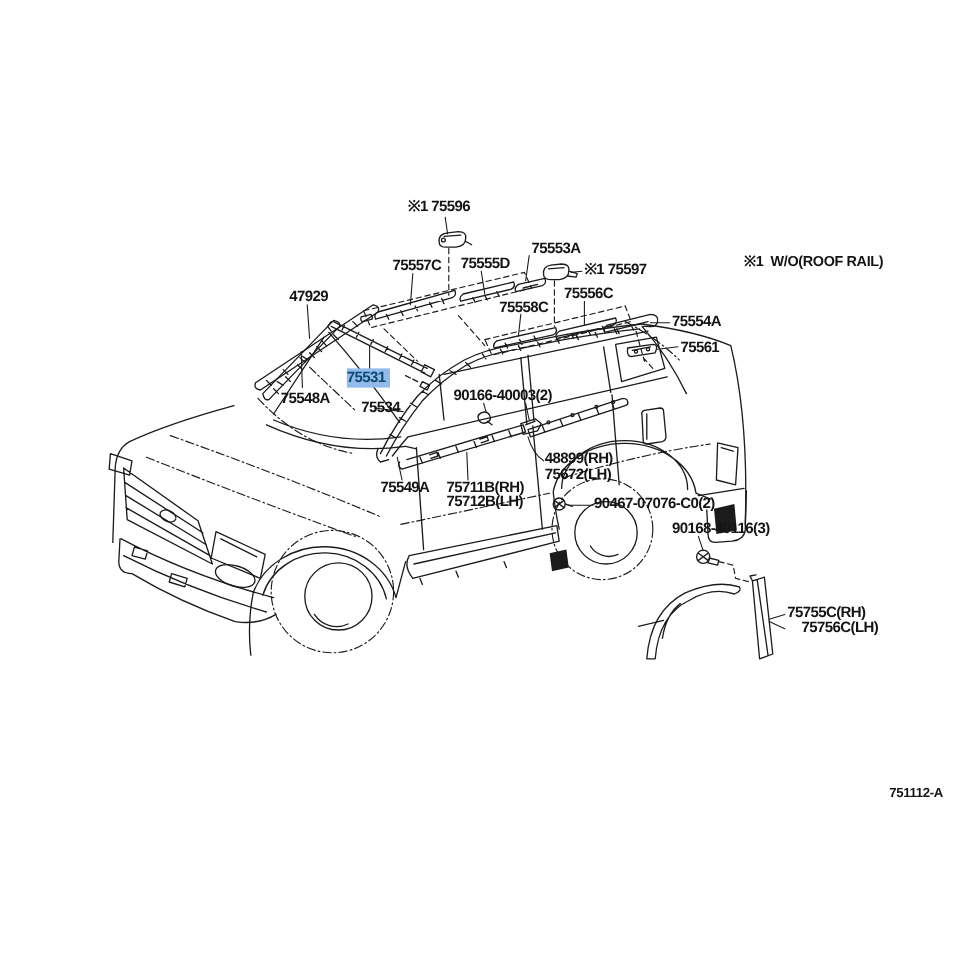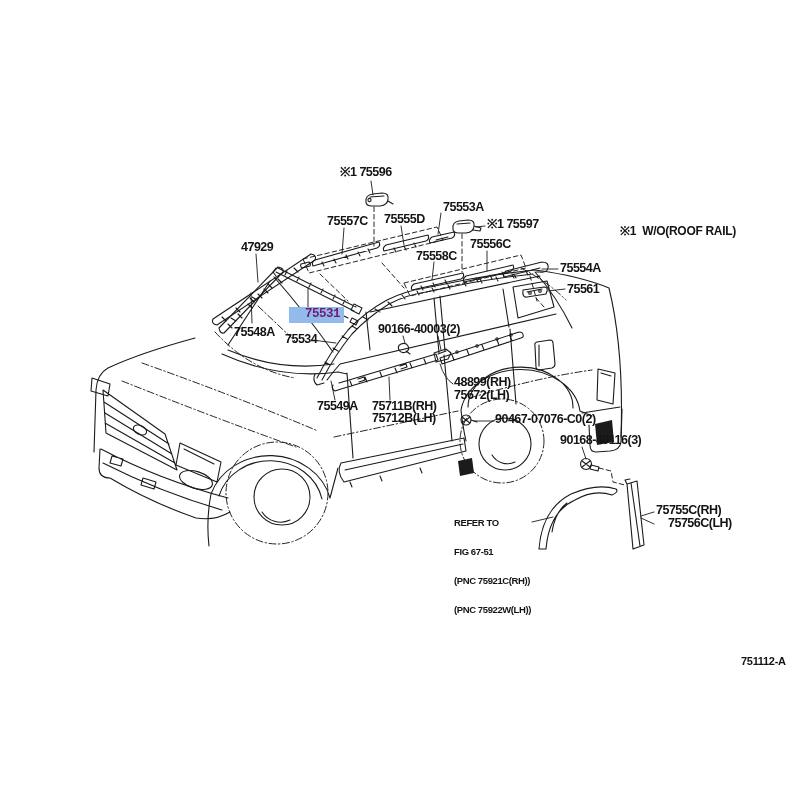--- a/index.html
+++ b/index.html
@@ -6,22 +6,22 @@
   #stage{position:relative;width:800px;height:708px;background:#fff;overflow:hidden;
          font-family:"Liberation Sans",sans-serif;}
   #art{position:absolute;left:0;top:0;}
   .s  {stroke:#1b1b1b;fill:none;stroke-width:1.1;stroke-linecap:round;stroke-linejoin:round;}
   .t  {stroke:#1b1b1b;fill:none;stroke-width:.9;stroke-linecap:round;}
   .d  {stroke:#1b1b1b;fill:none;stroke-width:.95;stroke-dasharray:4.5 3;stroke-linecap:round;}
   .dd {stroke:#1b1b1b;fill:none;stroke-width:.95;stroke-dasharray:7 2.5 1.5 2.5;stroke-linecap:round;}
   .f  {fill:#1b1b1b;stroke:none;}
   .lbl{position:absolute;font-weight:700;font-size:12.5px;line-height:1.05;
        letter-spacing:-0.5px;color:#141414;white-space:pre;}
-  .lbl.hl{background:#92BAEA;color:#701a75;padding:1px 4px 2px 16px;font-family:Liberation Mono, monospace;}
-  .note{position:absolute;font-weight:700;font-size:12px;letter-spacing:-0.3px;color:#141414;white-space:pre;margin-top:13px;}
+  .lbl.hl{background:#92BAEA;color:#0c4a6e;padding:1px 4px 2px 0;}
+  .note{position:absolute;font-weight:700;font-size:12px;letter-spacing:-0.3px;color:#141414;white-space:pre;}
   .refer{position:absolute;font-weight:700;font-size:9.5px;line-height:9.6px;
          letter-spacing:-0.4px;color:#141414;white-space:pre;}
   .fig{position:absolute;font-weight:700;font-size:11px;
        letter-spacing:-0.3px;color:#141414;white-space:pre;}
 </style>
 </head>
 <body>
 
 <div id="stage">
 
@@ -191,34 +191,28 @@
 <div class="lbl" style="left:443px;top:201px">75553A</div>
 <div class="lbl" style="left:487px;top:218px">※1 75597</div>
 <div class="note" style="left:620px;top:209px">※1  W/O(ROOF RAIL)</div>
 <div class="lbl" style="left:241px;top:241px">47929</div>
 <div class="lbl" style="left:470px;top:238px">75556C</div>
 <div class="lbl" style="left:416px;top:250px">75558C</div>
 <div class="lbl" style="left:560px;top:262px">75554A</div>
 <div class="lbl" style="left:567px;top:283px">75561</div>
 <div class="lbl hl" style="left:289px;top:307px">75531</div>
 <div class="lbl" style="left:234px;top:326px">75548A</div>
-<div class="lbl" style="left:285px;top:333px">75534</div>
+<div class="lbl" style="left:301px;top:333px">75534</div>
 <div class="lbl" style="left:378px;top:323px">90166-40003(2)</div>
 <div class="lbl" style="left:454px;top:376px">48899(RH)</div>
 <div class="lbl" style="left:454px;top:389px">75672(LH)</div>
 <div class="lbl" style="left:317px;top:400px">75549A</div>
 <div class="lbl" style="left:372px;top:400px">75711B(RH)</div>
 <div class="lbl" style="left:372px;top:412px">75712B(LH)</div>
 <div class="lbl" style="left:495px;top:413px">90467-07076-C0(2)</div>
 <div class="lbl" style="left:560px;top:434px">90168-40116(3)</div>
 <div class="lbl" style="left:656px;top:504px">75755C(RH)</div>
 <div class="lbl" style="left:668px;top:517px">75756C(LH)</div>
 
-<div class="refer" style="left:454px;top:499px">
-  <div>REFER TO</div>
-  <div>FIG 67-51</div>
-  <div>(PNC 75921C(RH))</div>
-  <div>(PNC 75922W(LH))</div>
+
+<div class="fig" style="left:741px;top:655px">751112-A</div>
+
 </div>
 
-<div class="fig" style="left:741px;top:655px">751112-A</div>
-
-</div>
-
 </body></html>

